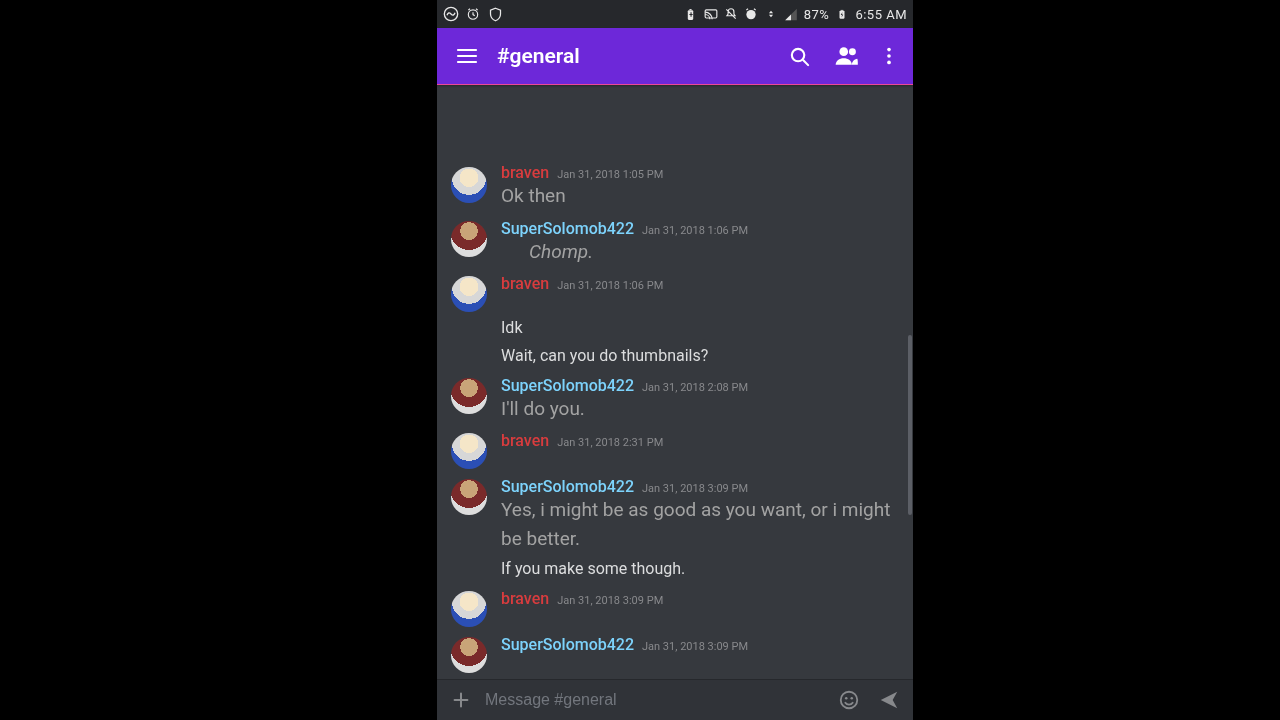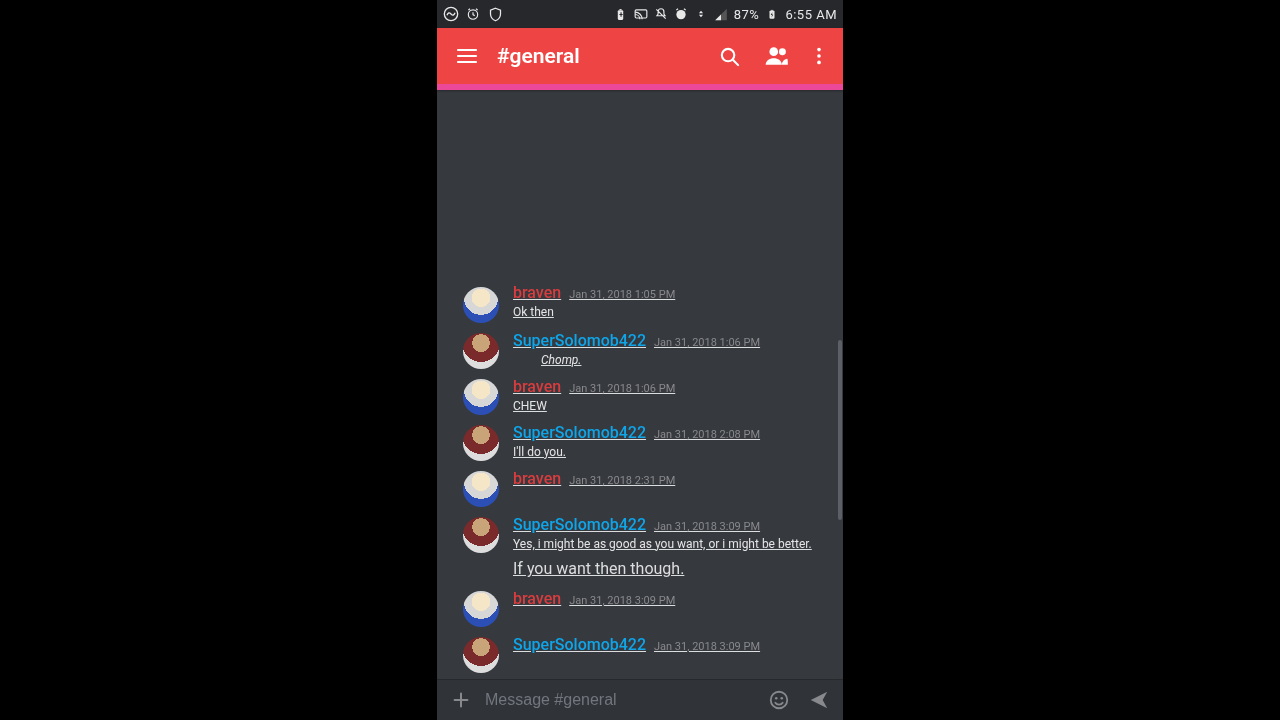--- a/index.html
+++ b/index.html
@@ -9,21 +9,21 @@
     height: 720px;
     background: #000;
     font-family: -apple-system, BlinkMacSystemFont, "Segoe UI", Roboto, Helvetica, Arial, sans-serif;
     overflow: hidden;
     color: #dcddde;
   }
   .phone {
     position: absolute;
     left: 437px;
     top: 0;
-    width: 406px;
+    width: 476px;
     height: 720px;
     background: #36393e;
     display: flex;
     flex-direction: column;
   }
   
   .statusbar {
     height: 28px;
     background: #26282c;
     color: #e8e8e8;
@@ -43,25 +43,25 @@
     height: 16px;
     display: inline-flex;
     align-items: center;
     justify-content: center;
   }
   .sb-right .sb-icon { width: 14px; height: 14px; }
   .sb-text { font-size: 13px; letter-spacing: 0.5px; }
   
   .topbar {
     height: 56px;
-    background: #ef4444;
+    background: #6d28d9;
     display: flex;
     align-items: center;
     padding: 0 6px;
-    border-bottom: 6px solid #ec4899;
+    border-bottom: 1px solid #ec4899;
     box-shadow: 0 1px 2px rgba(0,0,0,0.3);
     position: relative;
     z-index: 5;
     justify-content: flex-end;
   }
   .topbar .iconbtn {
     width: 48px;
     height: 48px;
     display: flex;
     align-items: center;
@@ -77,24 +77,23 @@
   }
   
   .messages {
     flex: 1;
     overflow: hidden;
     position: relative;
   }
   .messages-inner {
     position: absolute;
     bottom: 0;
-    left: 12px;
+    left: 0;
     right: 0;
     padding-bottom: 4px;
-    text-decoration: underline;
   }
   .msg {
     display: flex;
     padding: 6px 14px 2px 14px;
   }
   .avatar {
     width: 36px;
     height: 36px;
     border-radius: 50%;
     flex-shrink: 0;
@@ -115,28 +114,28 @@
     display: flex;
     align-items: baseline;
     gap: 8px;
     line-height: 1.2;
   }
   .username {
     font-size: 16px;
     font-weight: 500;
   }
   .name-braven { color: #d83c3e; }
-  .name-super { color: #0ea5e9; }
+  .name-super { color: #7dd3fc; }
   .timestamp {
     font-size: 11px;
     color: #88898c;
   }
   .msg-text {
-    font-size: 12px;
-    color: #e5e5e5;
+    font-size: 19px;
+    color: #a3a3a3;
     line-height: 1.5;
   }
   .msg-text.italic { font-style: italic; margin-left: 28px; }
   .msg-extra {
     padding: 1px 14px 1px 64px;
     font-size: 16px;
     color: #dcddde;
     line-height: 1.6;
   }
   .cut-top .msg-header { margin-top: -10px; }
@@ -307,23 +306,24 @@
             <div class="msg-text italic">Chomp.</div>
           </div>
         </div>
         <div class="msg">
           <div class="avatar style-a"></div>
           <div class="msg-body">
             <div class="msg-header">
               <span class="username name-braven">braven</span>
               <span class="timestamp">Jan 31, 2018 1:06 PM</span>
             </div>
-            <div class="msg-text">CHEW</div>
-          </div>
-        </div>
+          </div>
+        </div>
+        <div class="msg-extra">Idk</div>
+        <div class="msg-extra">Wait, can you do thumbnails?</div>
         <div class="msg">
           <div class="avatar style-b"></div>
           <div class="msg-body">
             <div class="msg-header">
               <span class="username name-super">SuperSolomob422</span>
               <span class="timestamp">Jan 31, 2018 2:08 PM</span>
             </div>
             <div class="msg-text">I'll do you.</div>
           </div>
         </div>
@@ -339,21 +339,21 @@
         <div class="msg">
           <div class="avatar style-b"></div>
           <div class="msg-body">
             <div class="msg-header">
               <span class="username name-super">SuperSolomob422</span>
               <span class="timestamp">Jan 31, 2018 3:09 PM</span>
             </div>
             <div class="msg-text">Yes, i might be as good as you want, or i might be better.</div>
           </div>
         </div>
-        <div class="msg-extra">If you want then though.</div>
+        <div class="msg-extra">If you make some though.</div>
         <div class="msg">
           <div class="avatar style-a"></div>
           <div class="msg-body">
             <div class="msg-header">
               <span class="username name-braven">braven</span>
               <span class="timestamp">Jan 31, 2018 3:09 PM</span>
             </div>
           </div>
         </div>
         <div class="msg">

